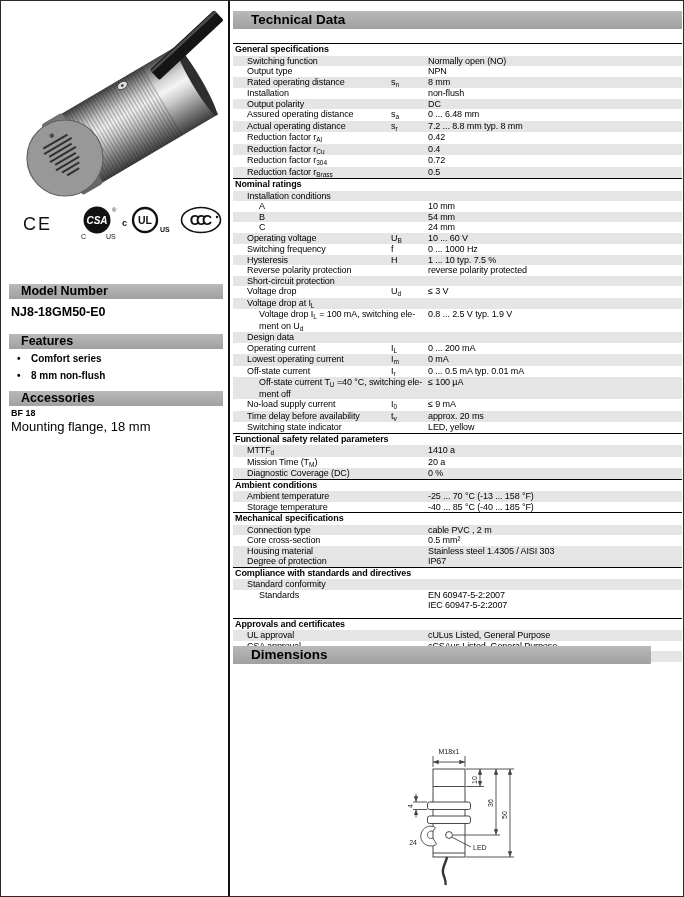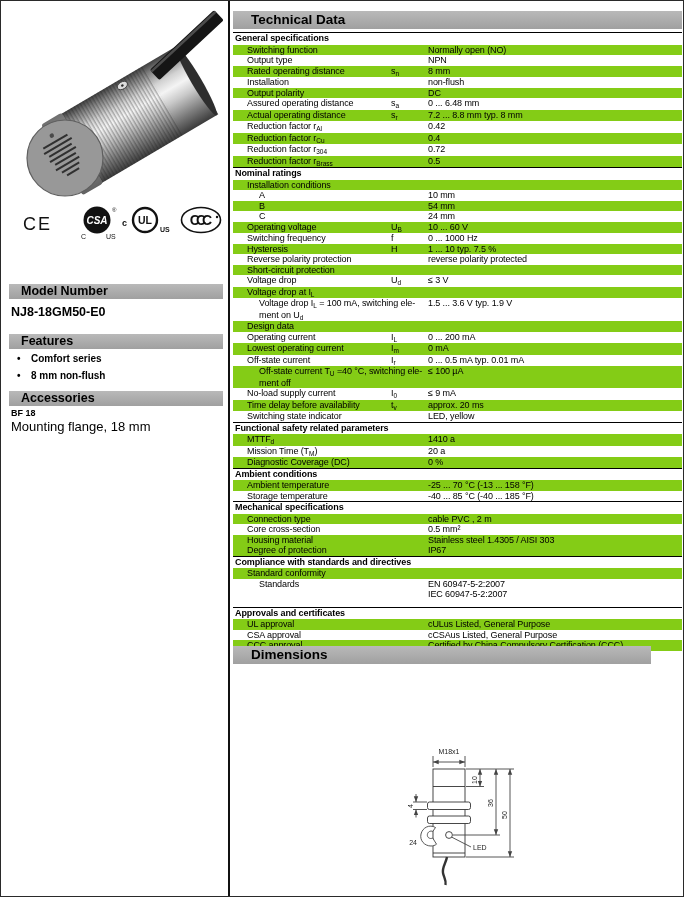--- a/index.html
+++ b/index.html
@@ -20,26 +20,26 @@
   .model-value{position:absolute; left:2px; top:304px; font-size:12.5px; font-weight:bold;}
   .feat{position:absolute; left:8px; font-size:10px; font-weight:bold;}
   .feat::before{content:"•"; display:inline-block; width:14px;}
   .acc-name{position:absolute; left:2px; top:407px; font-size:9px; font-weight:bold;}
   .acc-desc{position:absolute; left:2px; top:418px; font-size:13px;}
 
   
   .right-col{position:absolute; left:232px; top:0; width:449px; height:897px;}
   .bar-lg{height:18px; line-height:18px; font-size:13.5px; padding-left:18px; box-sizing:border-box;}
   #tech-bar{margin-top:10px;}
-  #tech-table{margin-top:3px;}
+  #tech-table{margin-top:14px;}
   .trow{display:flex; font-size:9px; line-height:10.5px; letter-spacing:-0.1px;}
   .trow.sec{display:block; font-weight:bold; border-top:1px solid #000;
             padding:1px 0 1px 2px; line-height:9.5px;}
   .trow.sec.gap{margin-top:7px;}
-  .trow.shade{background:#84cc16;}
+  .trow.shade{background:#e5e5e5;}
   .lbl{flex:0 0 auto;}
   .ind1 .lbl{margin-left:14px; width:144px;}
   .ind2 .lbl{margin-left:26px; width:132px;}
   .trow.wide .lbl{width:169px; white-space:nowrap; overflow:visible;}
   .sym{flex:0 0 37px; width:37px;}
   .val{flex:1;}
   .sb{font-size:6.5px; position:relative; top:2px; letter-spacing:0;}
   #dims-bar{position:absolute; left:0; top:645px; width:418px;}
   #dimdraw{position:absolute; left:150px; top:742px;}
   svg text{font-family:"Liberation Sans", sans-serif;}
@@ -348,21 +348,21 @@
             <div class="v1"></div>
           </div>
         </div>
         <div class="trow r ind2 wide">
           <div class="lbl">
             <div class="l1">Voltage drop I<span class="sb">L</span> = 100 mA, switching ele-</div>
           <div class="l2">ment on U<span class="sb">d</span></div>
           </div>
 
           <div class="val">
-            <div class="v1">1.5 ... 3.6 V typ. 1.9 V</div>
+            <div class="v1">0.8 ... 2.5 V typ. 1.9 V</div>
           </div>
         </div>
         <div class="trow r shade ind1">
           <div class="lbl">
             <div class="l1">Design data</div>
           </div>
           <div class="sym"></div>
           <div class="val">
             <div class="v1"></div>
           </div>

